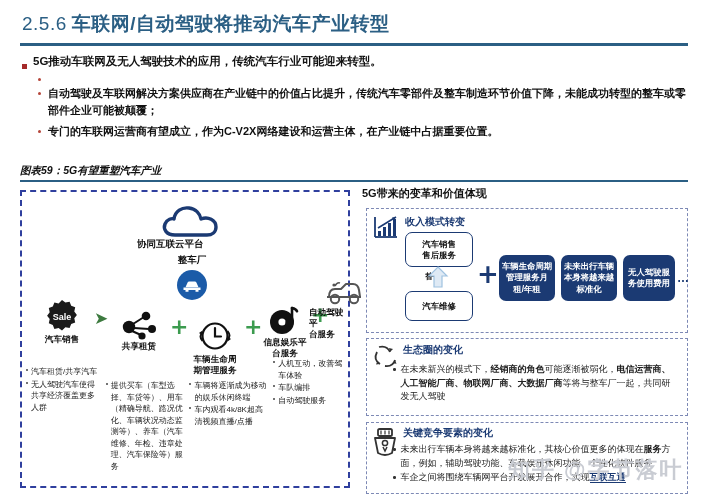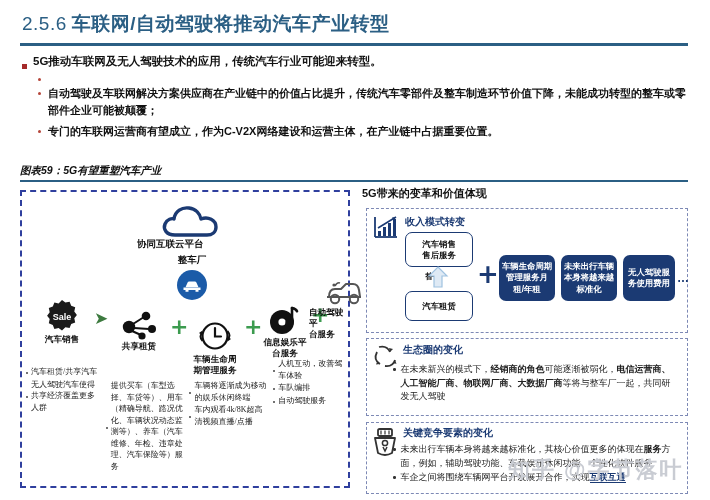--- a/index.html
+++ b/index.html
@@ -65,21 +65,21 @@
 
   .node{position:absolute;text-align:center;}
   .plus{
     position:absolute;color:#3c9b4f;font-size:22px;font-weight:700;
     line-height:1;font-family:"DejaVu Sans",sans-serif;
   }
   .arrow-g{position:absolute;color:#3d7a3f;font-size:17px;line-height:1;}
 
   .cols{position:absolute;left:4px;top:166px;width:322px;display:flex;gap:3px;}
   .col{font-size:8px;line-height:11.5px;color:#222;}
-  .col .li{display:flex;align-items:center;margin-bottom:1px;font-family:Liberation Serif, serif;}
+  .col .li{display:flex;align-items:flex-start;margin-bottom:1px;}
   .col .li .d{flex:none;margin:3px 3px 0 0;width:2px;height:2px;background:#444;border-radius:50%;}
   .col .li .t{flex:1;}
 
   
   .rp-title{
     position:absolute;left:0;top:0;width:330px;text-align:left;
     font-size:11px;font-weight:700;color:#111;
   }
   .rbox{
     position:absolute;left:4px;border:1.6px dashed #7d89b5;box-sizing:border-box;
@@ -297,21 +297,21 @@
       <div class="rbox-hd" style="left:38px;top:6px;">收入模式转变</div>
 
       <div class="rnode" style="left:38px;top:23px;width:66px;height:33px;white-space:pre-line;">汽车销售
 售后服务</div>
 
       <div class="tidai" style="left:34px;top:62px;margin-left:24px;">替代</div>
       <svg style="position:absolute;left:58px;top:56px;" width="26" height="24" viewBox="0 0 26 24">
         <path d="M13 2 l9 9 h-5 v11 h-8 V11 H4 z" fill="#dfeaf5" stroke="#9fc2e0" stroke-width="1.2"></path>
       </svg>
 
-      <div class="rnode" style="left:38px;top:82px;width:66px;height:28px;">汽车租赁</div>
+      <div class="rnode" style="left:38px;top:82px;width:66px;height:28px;">汽车维修</div>
 
       <div class="bigplus" style="left:110px;top:52px;">+</div>
 
       <div class="nnode" style="left:132px;top:46px;width:56px;height:46px;">车辆生命周期管理服务月租/年租</div>
       <div class="nnode" style="left:194px;top:46px;width:56px;height:46px;">未来出行车辆本身将越来越标准化</div>
       <div class="nnode" style="left:256px;top:46px;width:52px;height:46px;">无人驾驶服务使用费用</div>
       <div class="ellip" style="left:310px;top:62px;">…</div>
     </div>
 
     <div class="rbox" style="top:152px;width:322px;height:78px;">

